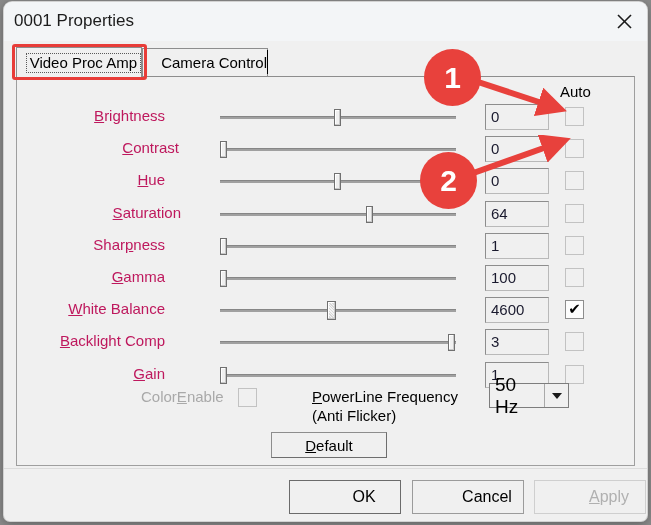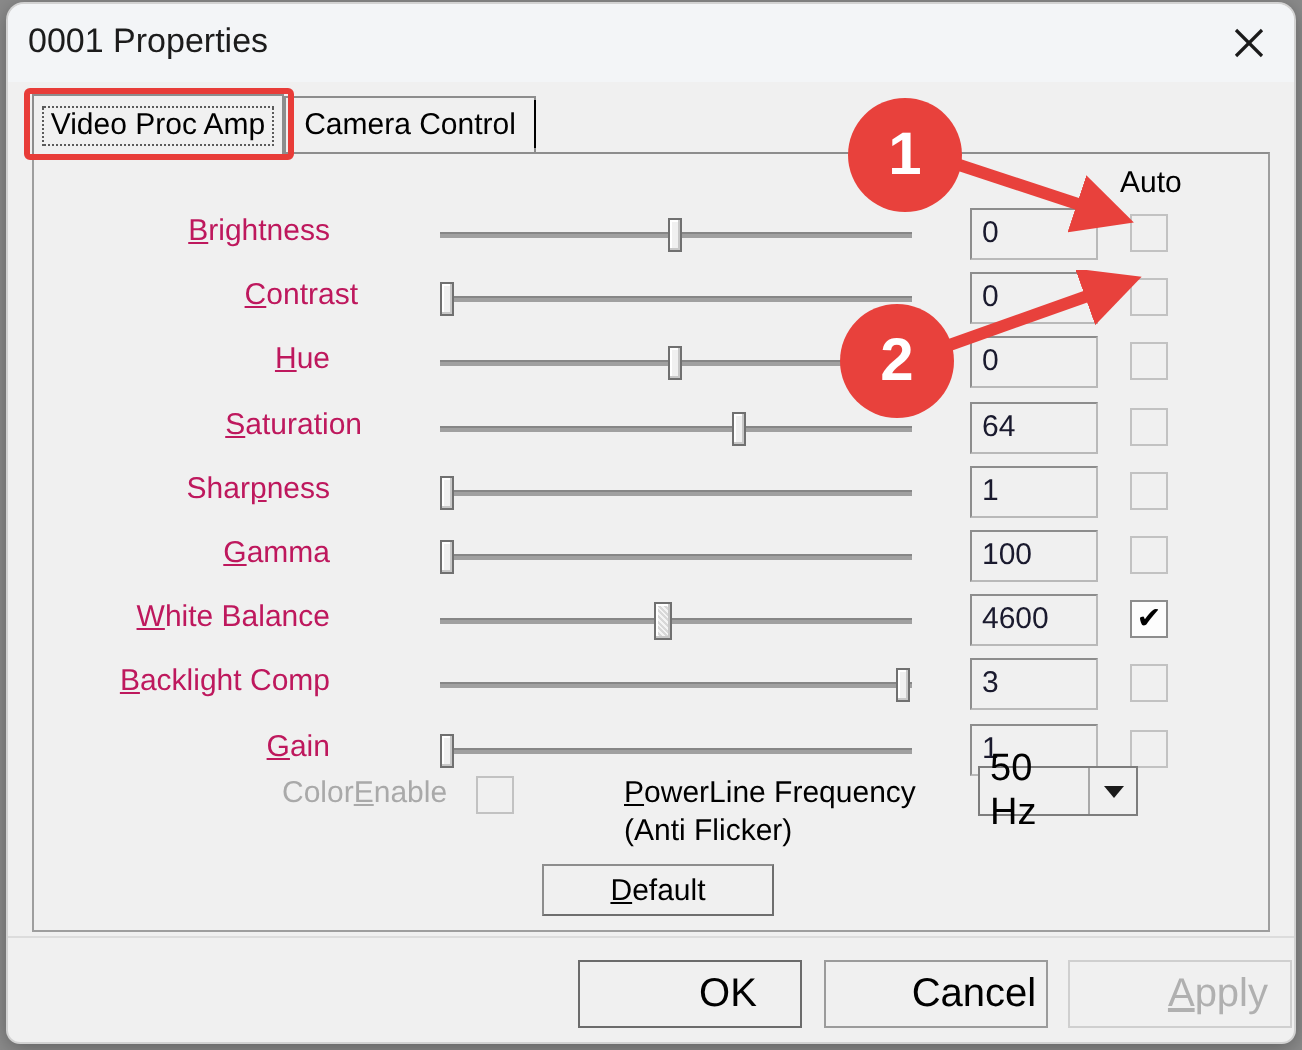--- a/index.html
+++ b/index.html
@@ -62,21 +62,21 @@
     position: absolute;
     top: 46px;
     height: 28px;
     background: #f0f0f0;
     border: 1px solid #8d8d8d;
     border-bottom: none;
     font-size: 15px;
     color: #000;
     display: flex;
     align-items: center;
-    justify-content: center;
+    justify-content: flex-end;
     box-sizing: border-box;
   }
   #tab-video {
     left: 12px;
     width: 126px;
     height: 30px;
     top: 45px;
     background: #f0f0f0;
     z-index: 4;
     border-color: #8d8d8d;
@@ -323,21 +323,21 @@
     height: 1px;
     background: #dcdcdc;
   }
   .dlg-button {
     position: absolute;
     top: 478px;
     height: 34px;
     background: #f0f0f0;
     border: 1px solid #9b9b9b;
     box-sizing: border-box;
-    font-size: 20px;
+    font-size: 16px;
     color: #000;
     display: flex;
     align-items: center;
     justify-content: center;
     padding-left: 38px;
   }
   #ok-button {
     left: 285px;
     width: 112px;
     border-color: #6b6b6b;

